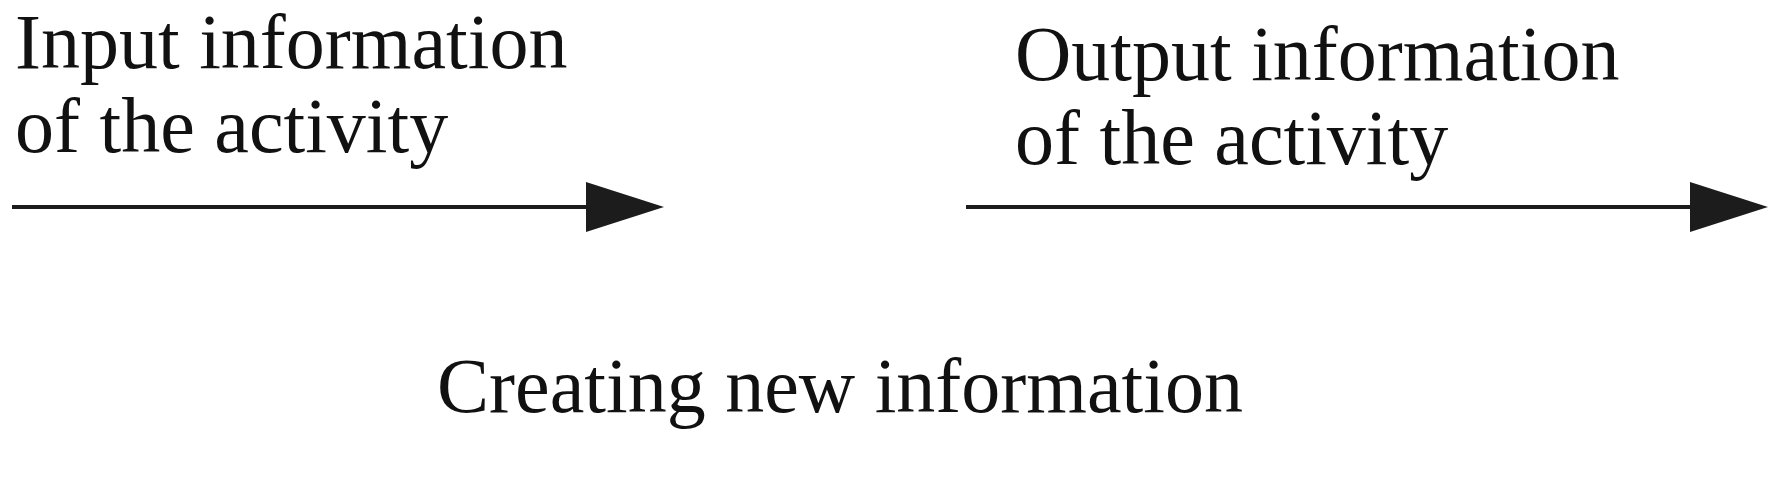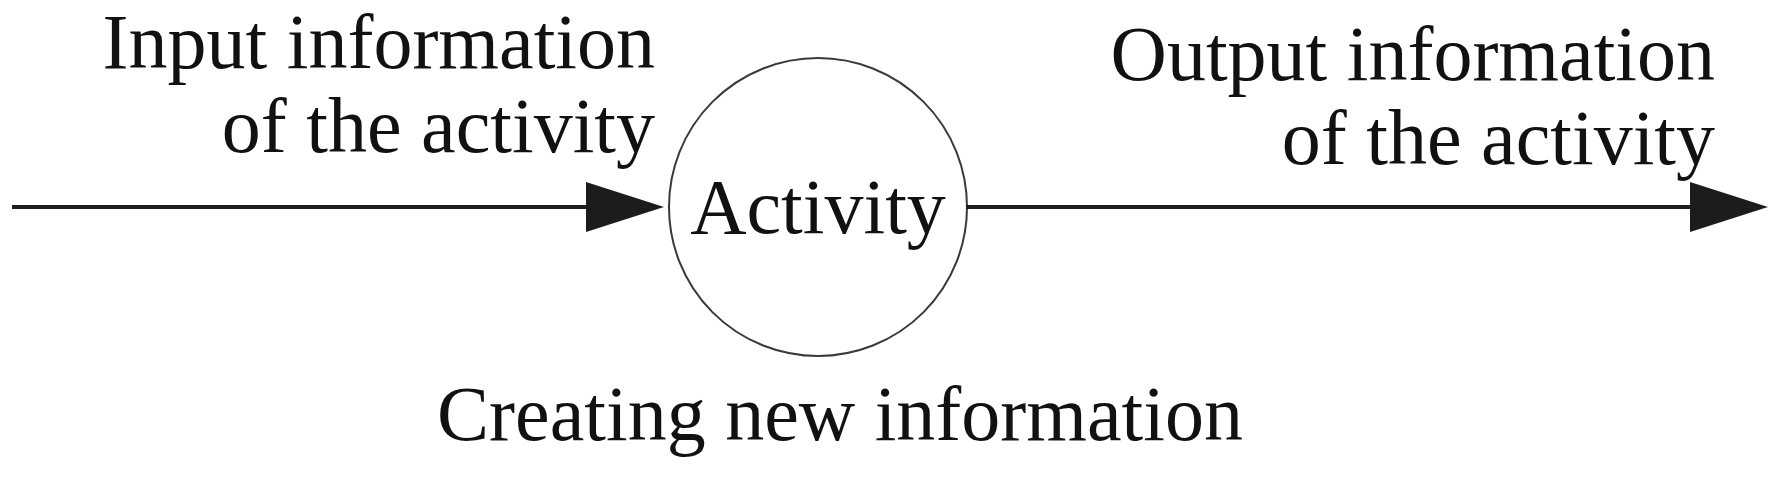--- a/index.html
+++ b/index.html
@@ -13,21 +13,21 @@
     height: 482px;
     background: #ffffff;
     overflow: hidden;
     font-family: "Liberation Serif", "DejaVu Serif", serif;
     color: #111111;
   }
   .label {
     position: absolute;
     font-size: 78px;
     line-height: 84px;
-    text-align: right;
+    text-align: left;
     white-space: nowrap;
   }
   .label span { display: block; }
   .label-input  { left: 15px;   top: 0px; width: 640px; }
   .label-output { left: 1015px; top: 12px; width: 700px; }
 
   .arrow-line {
     position: absolute;
     height: 4px;
     background: #1c1c1c;
@@ -61,21 +61,21 @@
     background: #ffffff;
   }
   .node span {
     font-size: 78px;
     line-height: 90px;
     white-space: nowrap;
   }
   .caption {
     position: absolute;
     left: 390px;
-    top: 372px;
+    top: 344px;
     width: 900px;
     font-size: 78px;
     line-height: 84px;
     text-align: center;
     white-space: nowrap;
   }
 </style>
 </head>
 <body>
 
@@ -87,22 +87,19 @@
   </div>
 
   <div class="label label-output">
     <span>Output information</span>
     <span>of the activity</span>
   </div>
 
   <div class="arrow-line line-input"></div>
   <div class="arrow-head head-input"></div>
 
-  <div class="node">
-    <span>Activity</span>
-  </div>
 
   <div class="arrow-line line-output"></div>
   <div class="arrow-head head-output"></div>
 
   <div class="caption">Creating new information</div>
 
 </div>
 
 </body></html>

